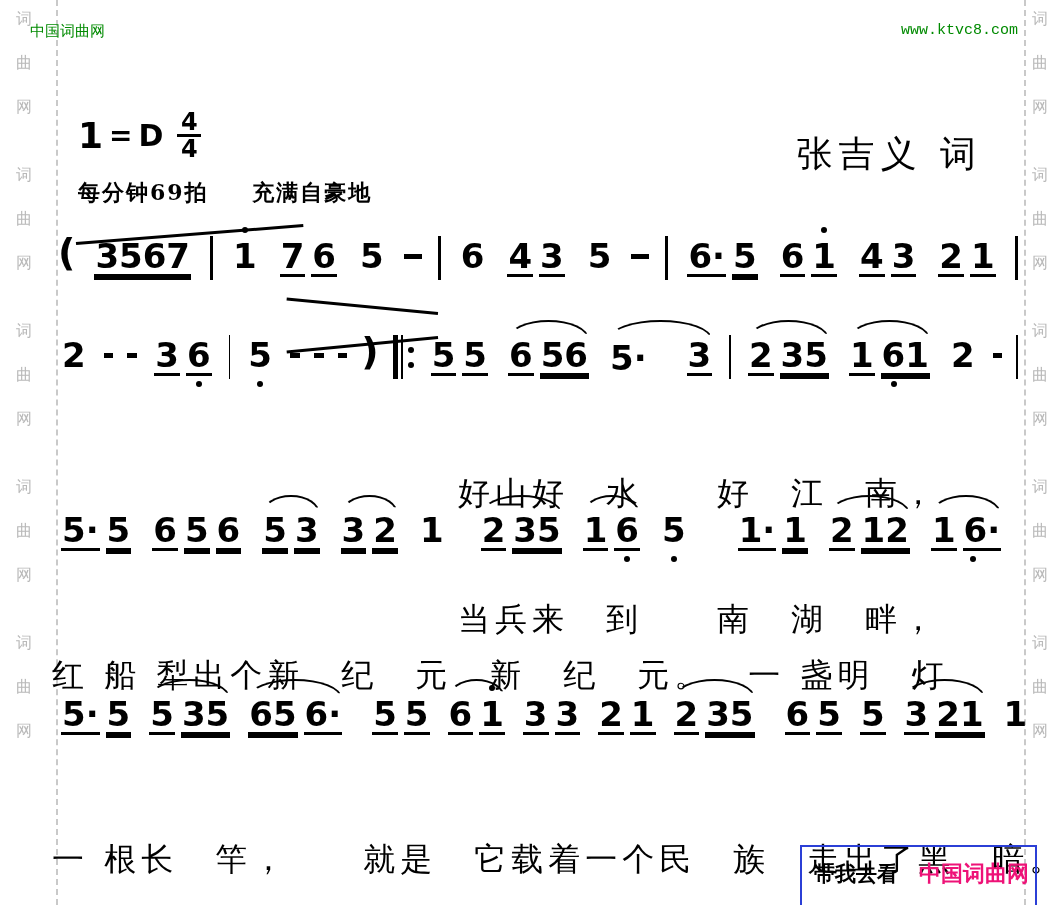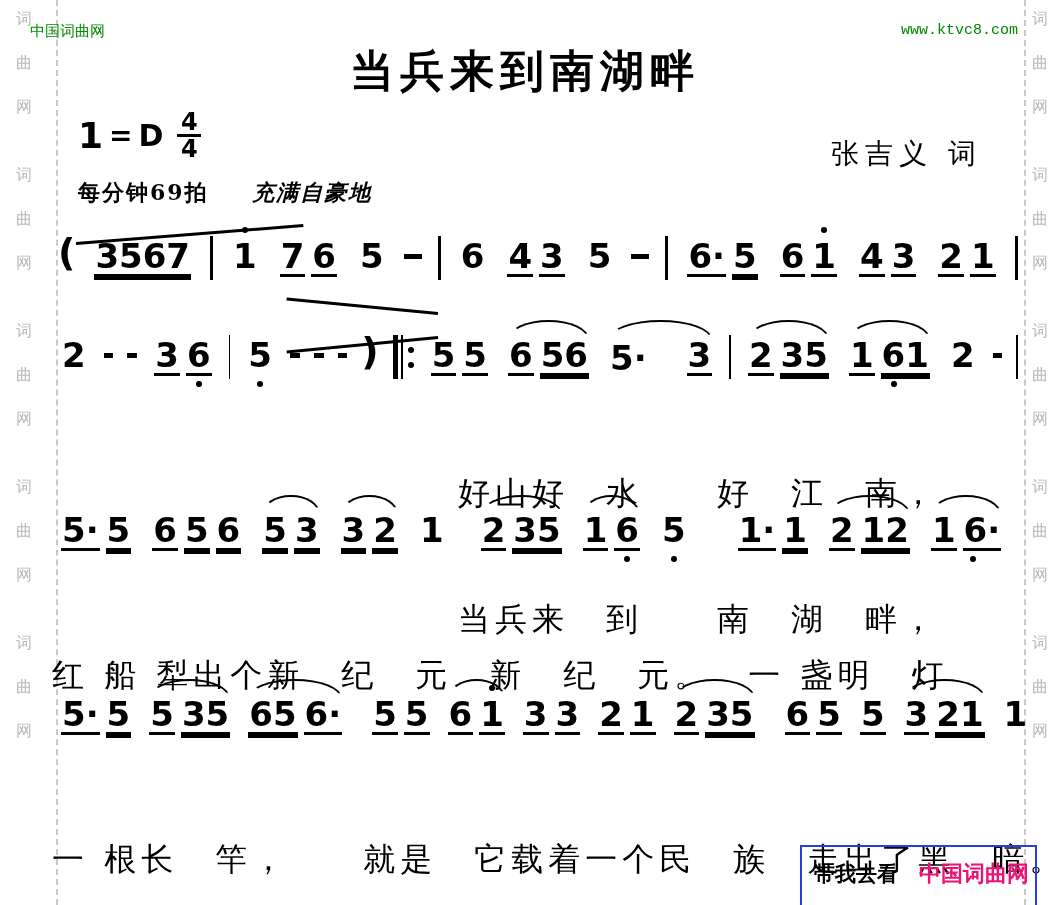--- a/index.html
+++ b/index.html
@@ -18,22 +18,22 @@
   .site.l{left:30px;} .site.r{right:32px;font-family:Liberation Mono, monospace;}
   
   .title{position:absolute;left:0;right:0;top:42px;margin:0;text-align:center;
          font-size:44px;font-weight:bold;letter-spacing:6px;font-family:"DejaVu Serif",serif;}
   .keyblock{position:absolute;left:78px;top:112px;display:flex;align-items:center;font-weight:bold;}
   .keyblock .k1{font-size:36px;} .keyblock .keq{font-size:28px;margin:0 6px;} .keyblock .kD{font-size:30px;}
   .frac{display:inline-flex;flex-direction:column;align-items:center;margin-left:14px;line-height:20px;font-size:24px;}
   .frac i{width:24px;height:3px;background:#000;margin:2px 0;}
   .tempo{position:absolute;left:78px;top:178px;font-size:22px;font-weight:bold;
          font-family:"DejaVu Serif",serif;letter-spacing:2px;}
-  .tempo span:last-child{margin-left:34px;font-style:italic;}
-  .credits{position:absolute;right:68px;top:132px;font-size:28px;line-height:44px;
+  .tempo span:last-child{margin-left:34px;}
+  .credits{position:absolute;right:68px;top:132px;font-size:36px;line-height:44px;
            font-family:"DejaVu Serif",serif;letter-spacing:6px;}
   
   .mline{position:absolute;left:58px;width:960px;display:flex;align-items:flex-start;}
   .l1{top:222px;gap:16px;} .l2{top:321px;gap:14px;} .l3{top:496px;gap:15px;} .l4{top:680px;gap:12px;}
   .grp{position:relative;display:inline-flex;align-items:flex-end;padding-top:16px;}
   .note{position:relative;font-size:34px;line-height:36px;font-weight:bold;margin:0 3px;padding:0 1px;}
   .note.u1{border-bottom:3px solid #000;}
   .note.u2{border-bottom:3px solid #000;}
   .note.u2::after{content:"";position:absolute;left:0;right:0;bottom:-6px;height:3px;background:#000;}
   .note.gap{margin-left:36px;}
@@ -127,21 +127,20 @@
       <span class="wm-group">
         <span class="wm-char">词</span>
         <span class="wm-char">曲</span>
         <span class="wm-char">网</span>
       </span>
     </div>
 
   <a class="site l">中国词曲网</a>
   <a class="site r">www.ktvc8.com</a>
 
-  <h1 class="title">当兵来到南湖畔</h1>
 
   <div class="keyblock">
     <span class="k1">1</span>
     <span class="keq">=</span>
     <span class="kD">D</span>
     <span class="frac">
       <b>4</b>
       <i></i>
       <b>4</b>
     </span>

